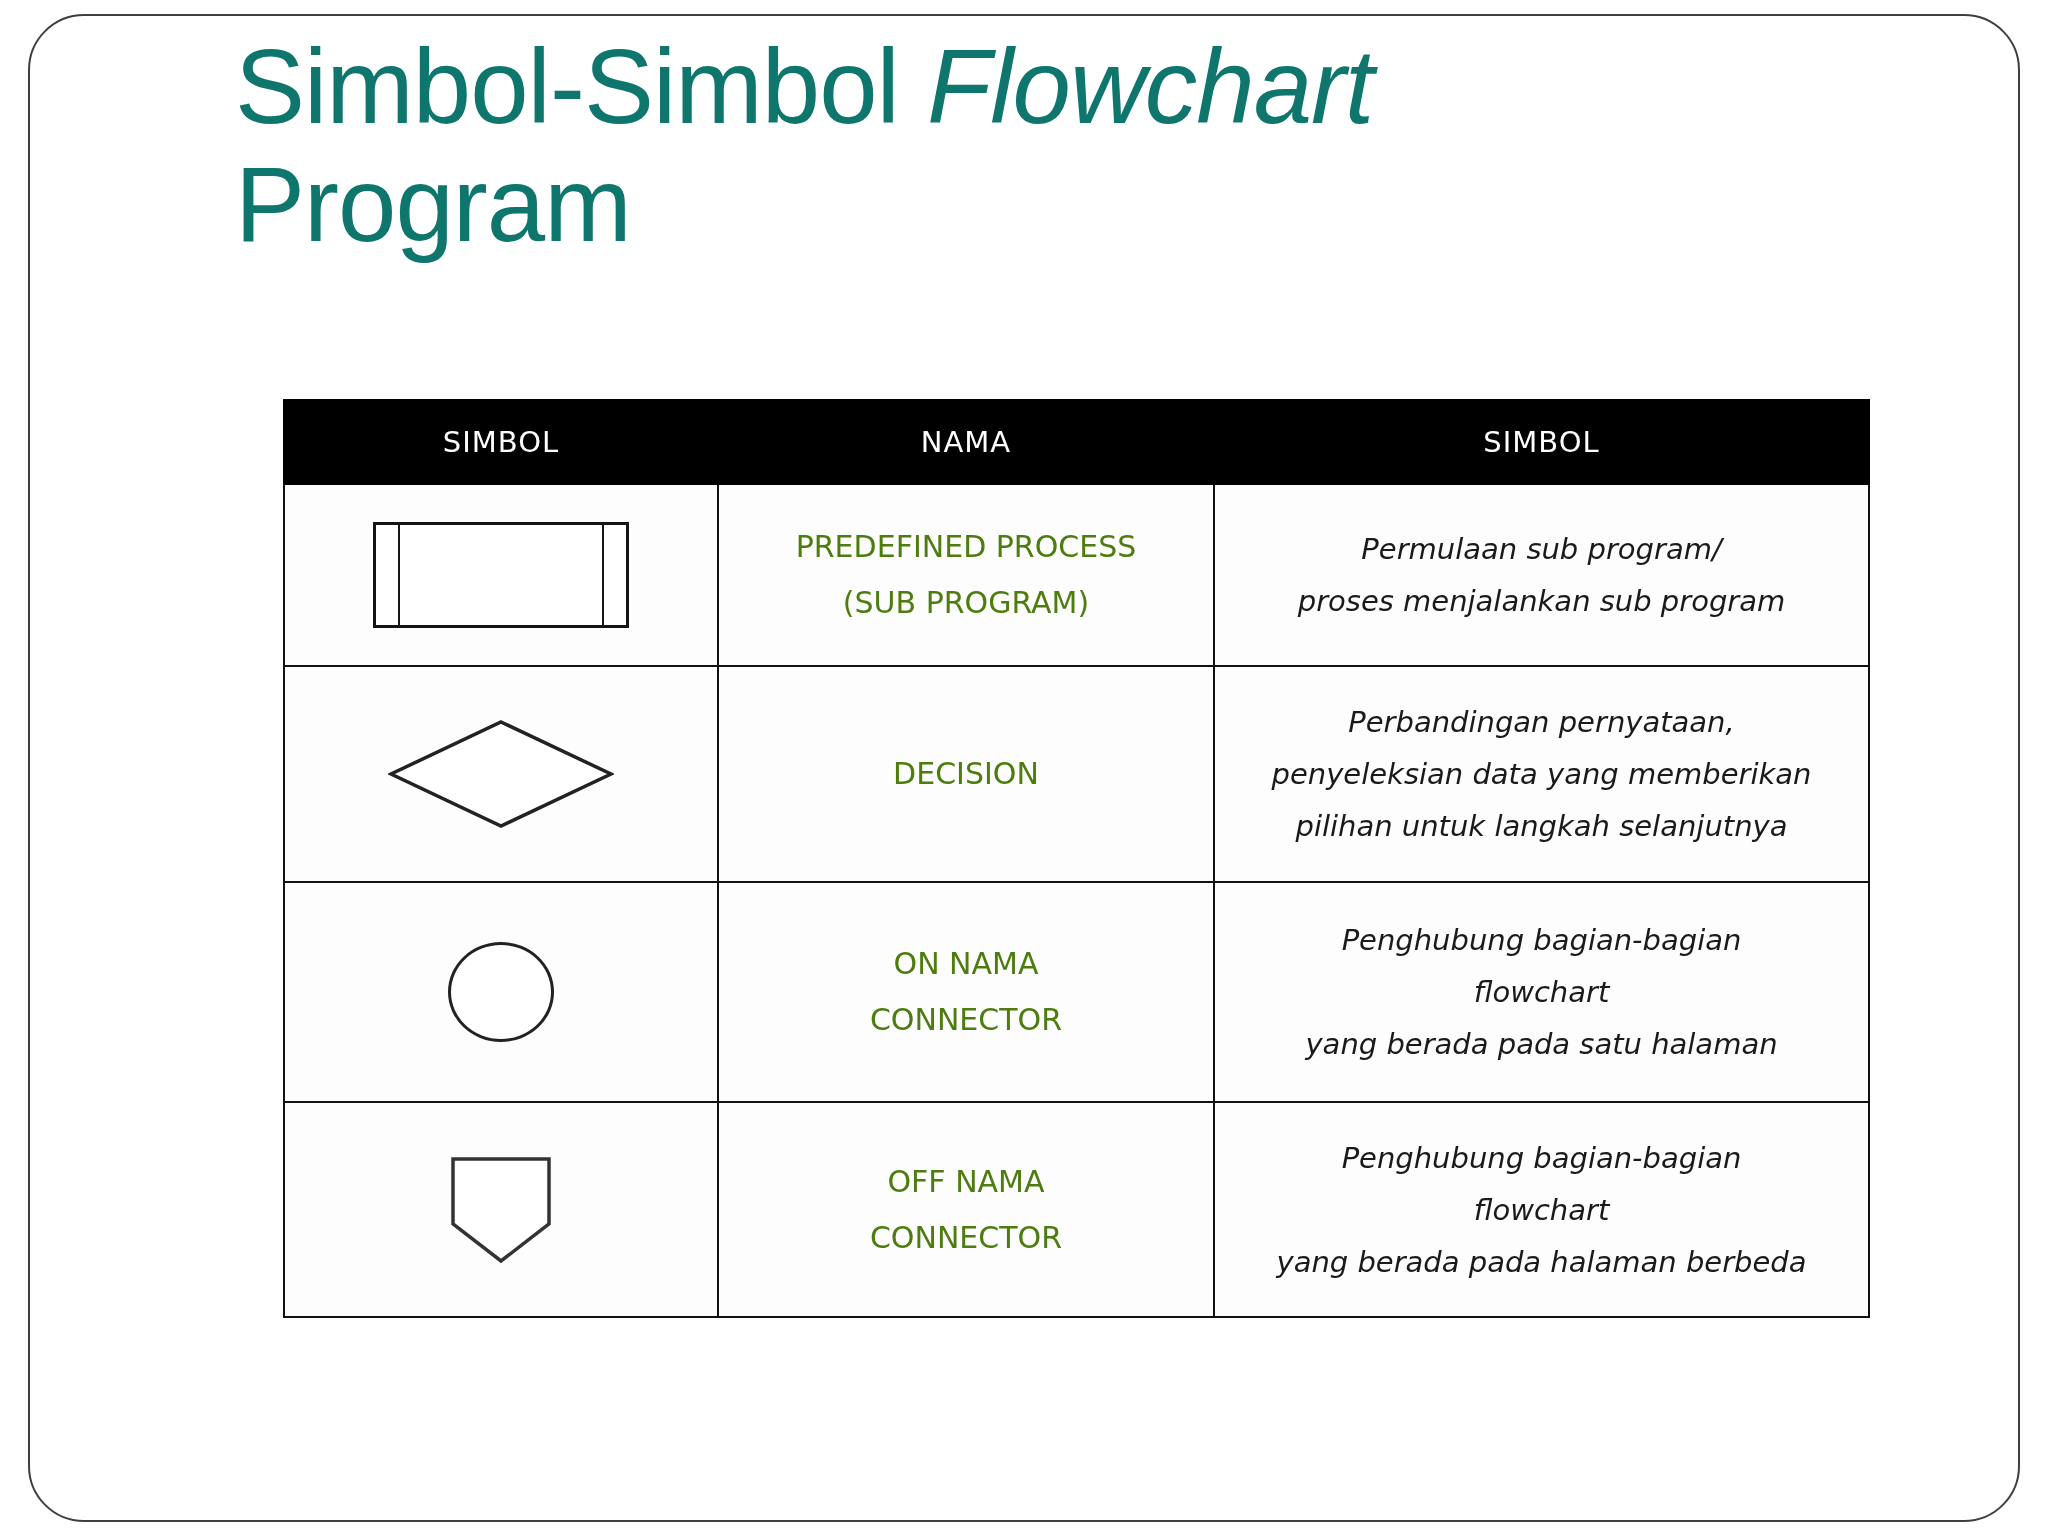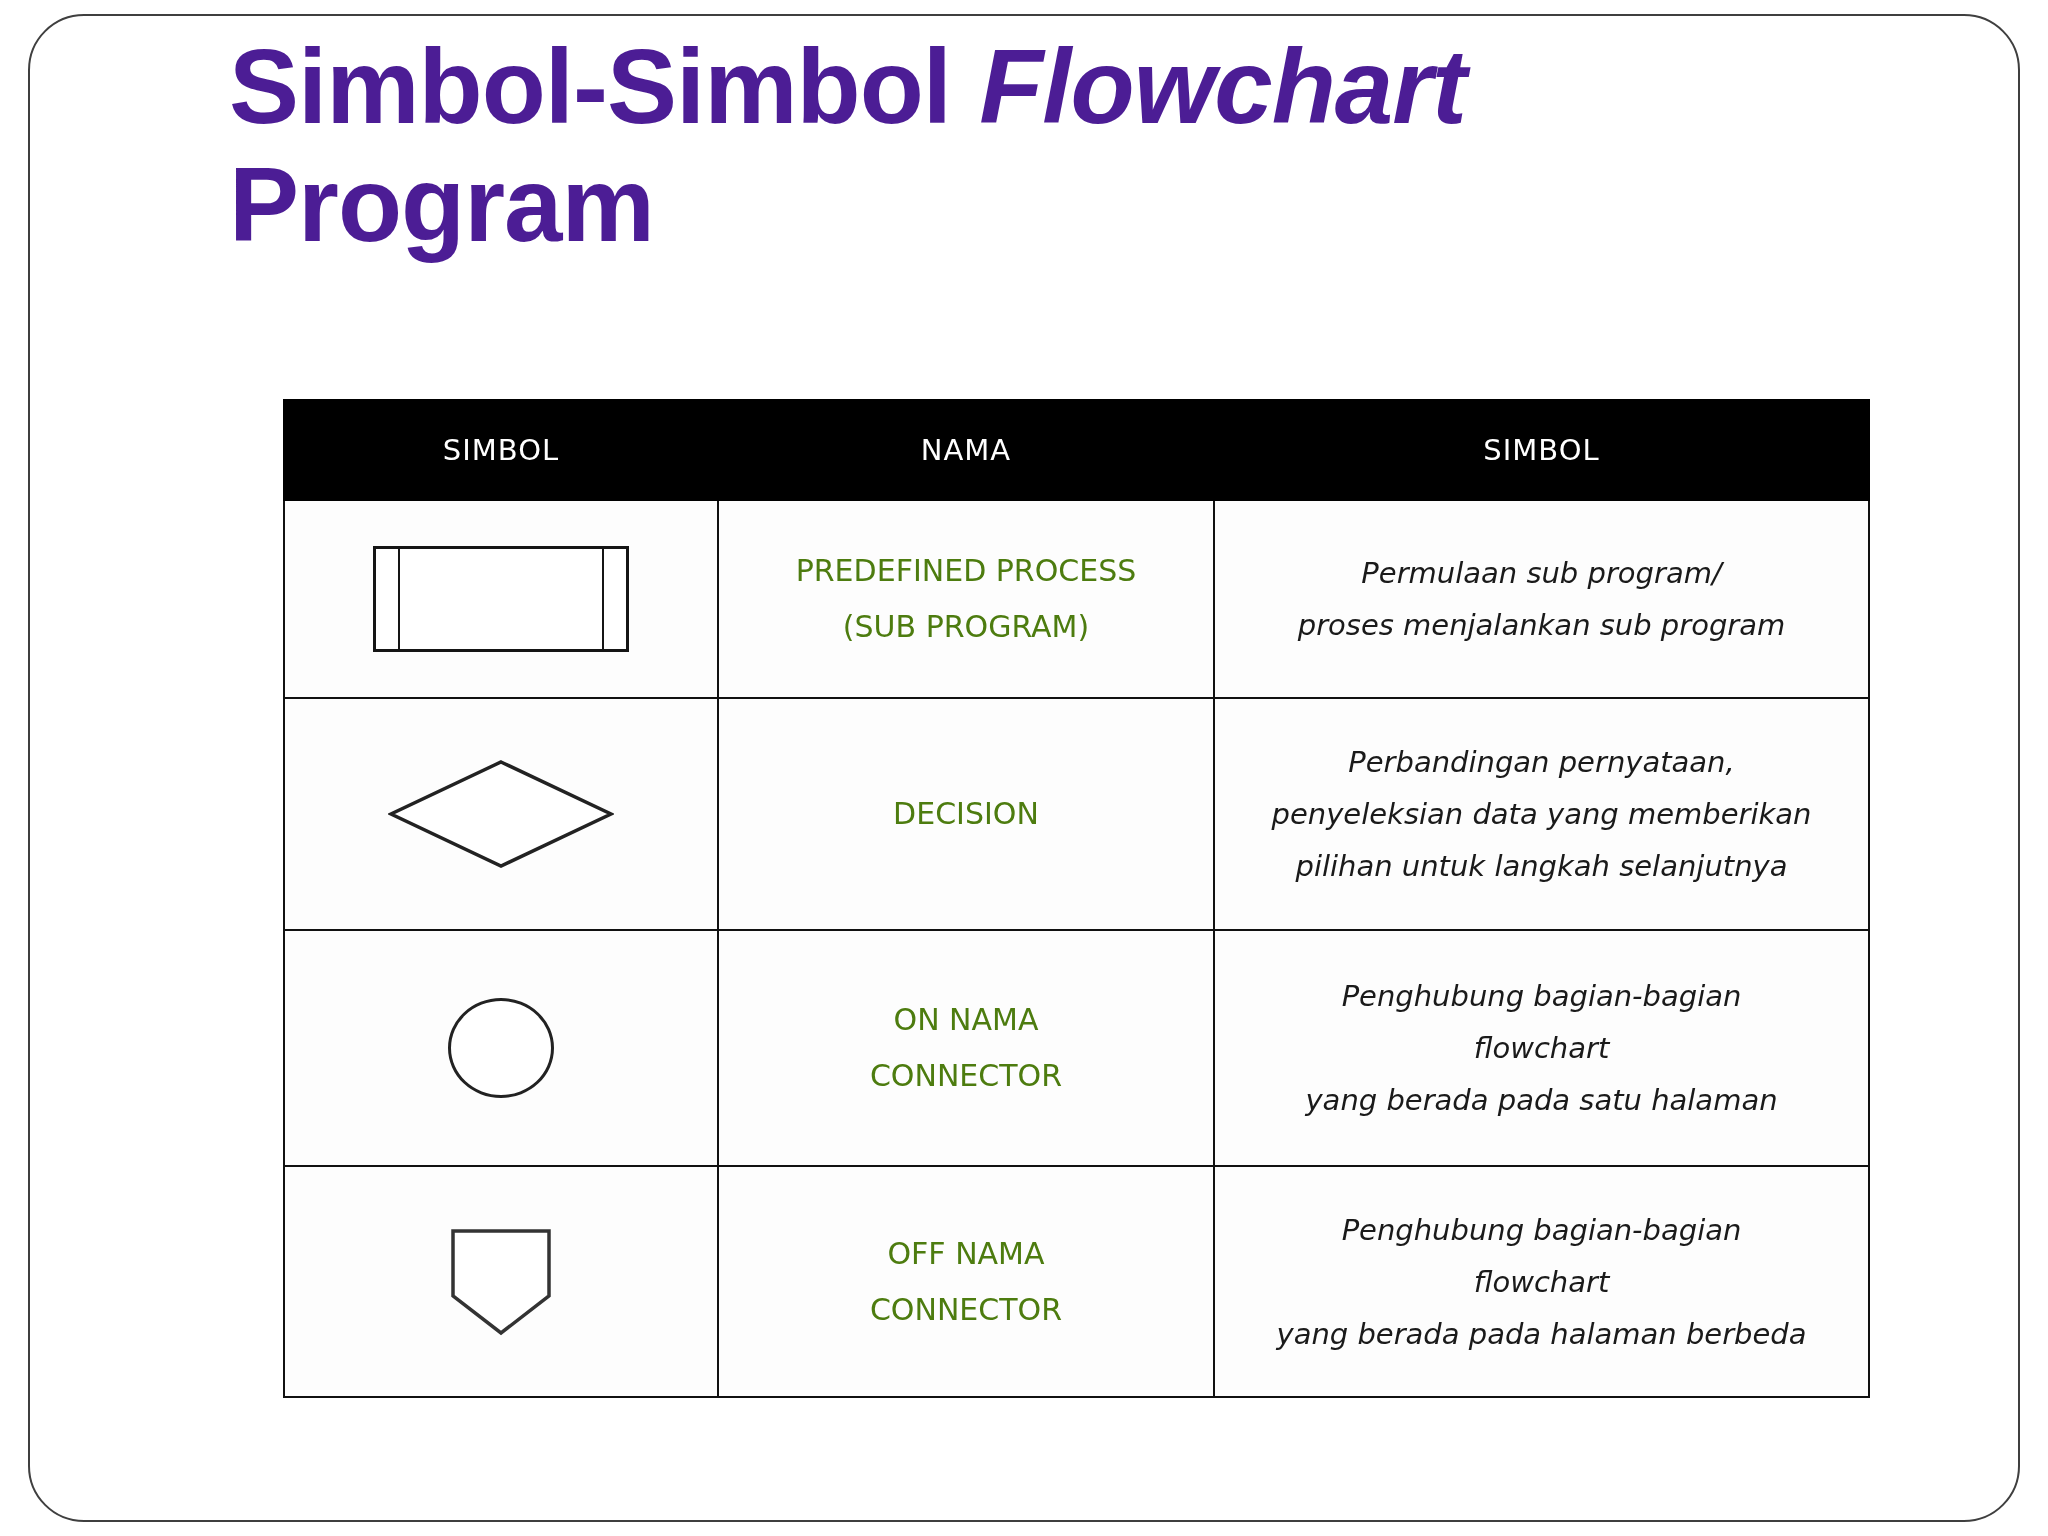--- a/index.html
+++ b/index.html
@@ -17,48 +17,48 @@
     width:1992px; height:1508px;
     border:2px solid #3f3f3f;
     border-radius:56px;
     background:#ffffff;
     box-sizing:border-box;
   }
 
   
   #title-block{
     position:absolute;
-    left:199px; top:12px;
+    left:205px; top:12px;
     width:1700px;
-    color:#4c1d95;
+    color:#0f766e;
     font-family:"Liberation Sans", sans-serif;
     font-size:105px;
     line-height:118px;
-    font-weight:700;
+    font-weight:400;
     letter-spacing:-1px;
   }
   #title-block .it{ font-style:italic; }
 
   
   #symbol-table{
     position:absolute;
     left:253px; top:383px;
     width:1585px;
     border-collapse:collapse;
     table-layout:fixed;
     background:#ffffff;
   }
   #symbol-table col.c-sym{ width:434px; }
   #symbol-table col.c-nam{ width:496px; }
   #symbol-table col.c-fun{ width:655px; }
 
   #symbol-table th,
   #symbol-table td{
     border:2px solid #111111;
-    padding:12px;
+    padding:4px;
     vertical-align:middle;
     text-align:center;
     background:#fdfdfd;
   }
 
   #symbol-table thead th{
     background:#000000;
     color:#ffffff;
     height:74px;
     font-family:"DejaVu Sans", sans-serif;

